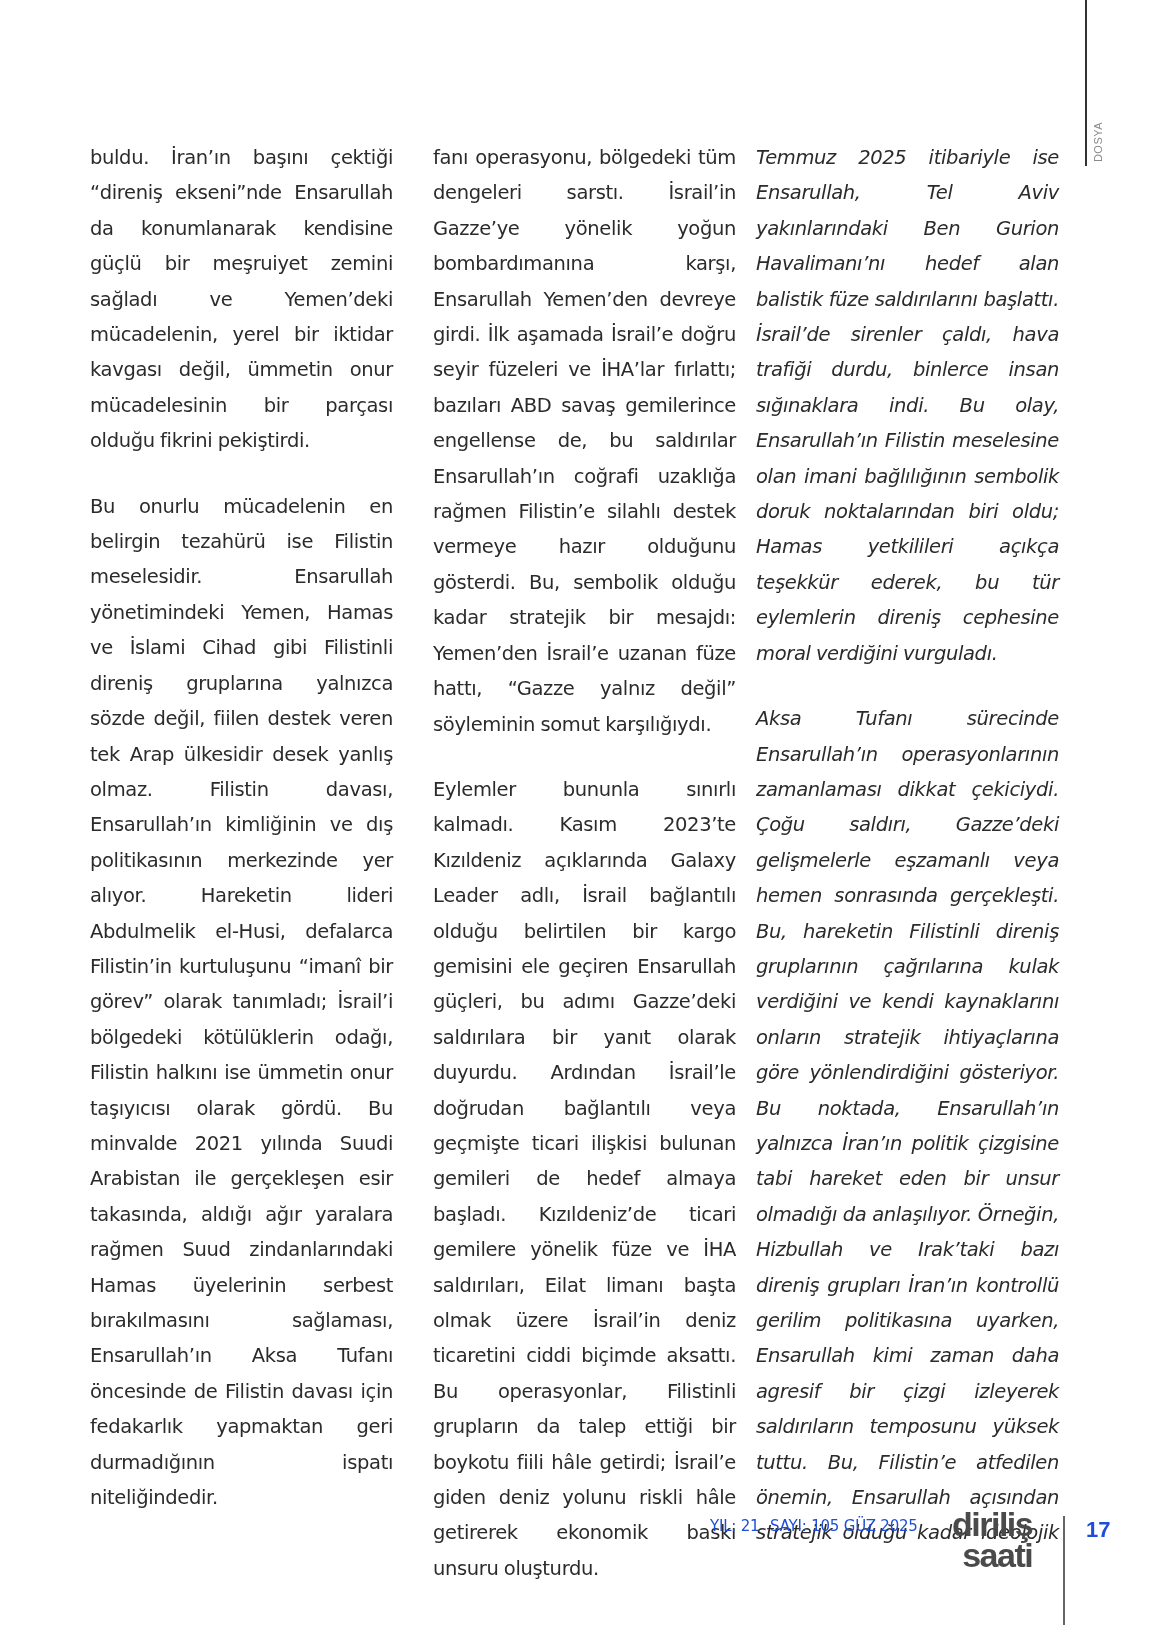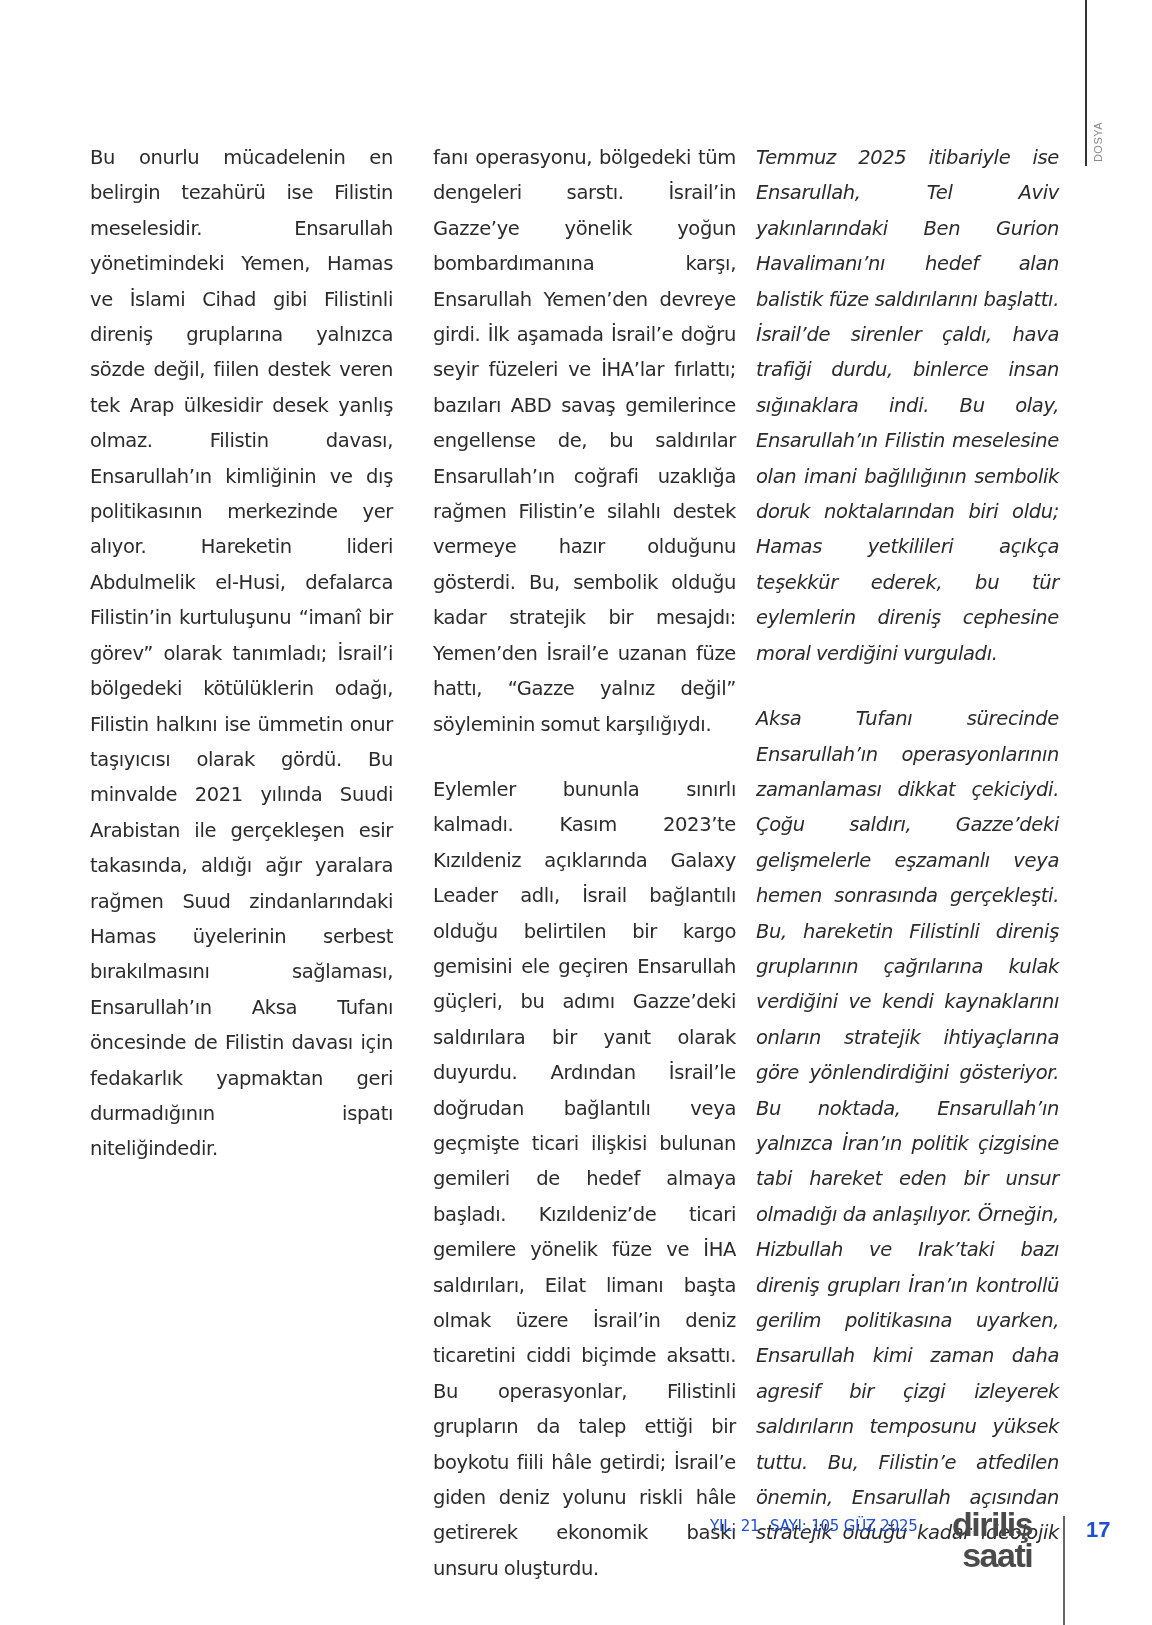--- a/index.html
+++ b/index.html
@@ -22,20 +22,21 @@
 </style>
 </head>
 <body>
 
 <div class="rule-top"></div>
 <div class="section-label">
     <span>DOSYA</span>
   </div>
 
 <div class="col col1">
+  <p>buldu. İran’ın başını çektiği “direniş ekseni”nde Ensarullah da konumlanarak kendisine güçlü bir meşruiyet zemini sağladı ve Yemen’deki mücadelenin, yerel bir iktidar kavgası değil, ümmetin onur mücadelesinin bir parçası olduğu fikrini pekiştirdi.</p>
   <p>Bu onurlu mücadelenin en belirgin tezahürü ise Filistin meselesidir. Ensarullah yönetimindeki Yemen, Hamas ve İslami Cihad gibi Filistinli direniş gruplarına yalnızca sözde değil, fiilen destek veren tek Arap ülkesidir desek yanlış olmaz. Filistin davası, Ensarullah’ın kimliğinin ve dış politikasının merkezinde yer alıyor. Hareketin lideri Abdulmelik el-Husi, defalarca Filistin’in kurtuluşunu “imanî bir görev” olarak tanımladı; İsrail’i bölgedeki kötülüklerin odağı, Filistin halkını ise ümmetin onur taşıyıcısı olarak gördü. Bu minvalde 2021 yılında Suudi Arabistan ile gerçekleşen esir takasında, aldığı ağır yaralara rağmen Suud zindanlarındaki Hamas üyelerinin serbest bırakılmasını sağlaması, Ensarullah’ın Aksa Tufanı öncesinde de Filistin davası için fedakarlık yapmaktan geri durmadığının ispatı niteliğindedir.</p>
 </div>
 
 <div class="col col2">
   <p>fanı operasyonu, bölgedeki tüm dengeleri sarstı. İsrail’in Gazze’ye yönelik yoğun bombardımanına karşı, Ensarullah Yemen’den devreye girdi. İlk aşamada İsrail’e doğru seyir füzeleri ve İHA’lar fırlattı; bazıları ABD savaş gemilerince engellense de, bu saldırılar Ensarullah’ın coğrafi uzaklığa rağmen Filistin’e silahlı destek vermeye hazır olduğunu gösterdi. Bu, sembolik olduğu kadar stratejik bir mesajdı: Yemen’den İsrail’e uzanan füze hattı, “Gazze yalnız değil” söyleminin somut karşılığıydı.</p>
   <p>Eylemler bununla sınırlı kalmadı. Kasım 2023’te Kızıldeniz açıklarında Galaxy Leader adlı, İsrail bağlantılı olduğu belirtilen bir kargo gemisini ele geçiren Ensarullah güçleri, bu adımı Gazze’deki saldırılara bir yanıt olarak duyurdu. Ardından İsrail’le doğrudan bağlantılı veya geçmişte ticari ilişkisi bulunan gemileri de hedef almaya başladı. Kızıldeniz’de ticari gemilere yönelik füze ve İHA saldırıları, Eilat limanı başta olmak üzere İsrail’in deniz ticaretini ciddi biçimde aksattı. Bu operasyonlar, Filistinli grupların da talep ettiği bir boykotu fiili hâle getirdi; İsrail’e giden deniz yolunu riskli hâle getirerek ekonomik baskı unsuru oluşturdu.</p>
 </div>
 
 <div class="col col3">
   <p>Temmuz 2025 itibariyle ise Ensarullah, Tel Aviv yakınlarındaki Ben Gurion Havalimanı’nı hedef alan balistik füze saldırılarını başlattı. İsrail’de sirenler çaldı, hava trafiği durdu, binlerce insan sığınaklara indi. Bu olay, Ensarullah’ın Filistin meselesine olan imani bağlılığının sembolik doruk noktalarından biri oldu; Hamas yetkilileri açıkça teşekkür ederek, bu tür eylemlerin direniş cephesine moral verdiğini vurguladı.</p>

